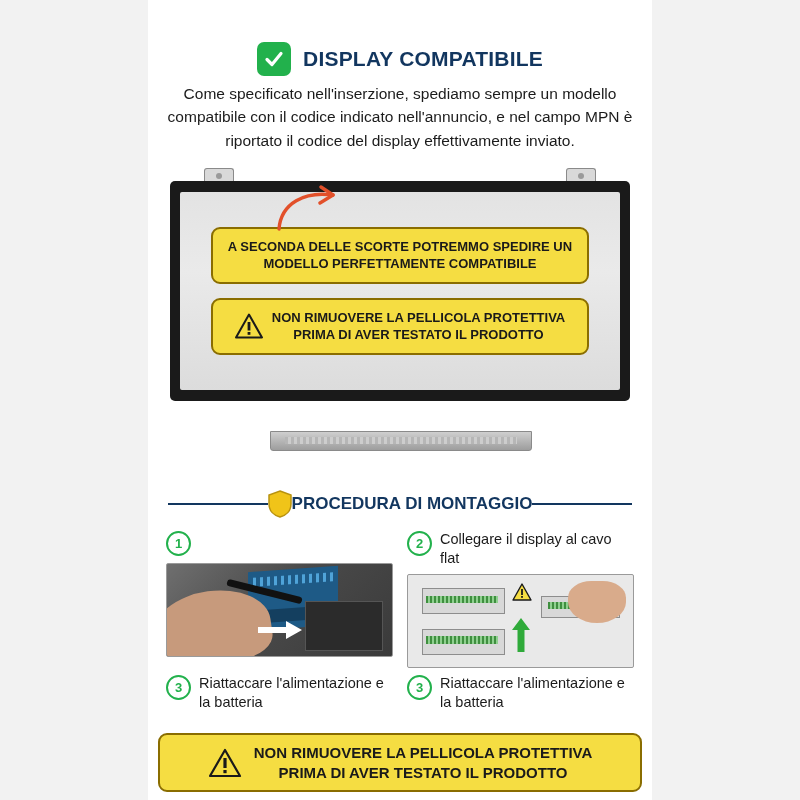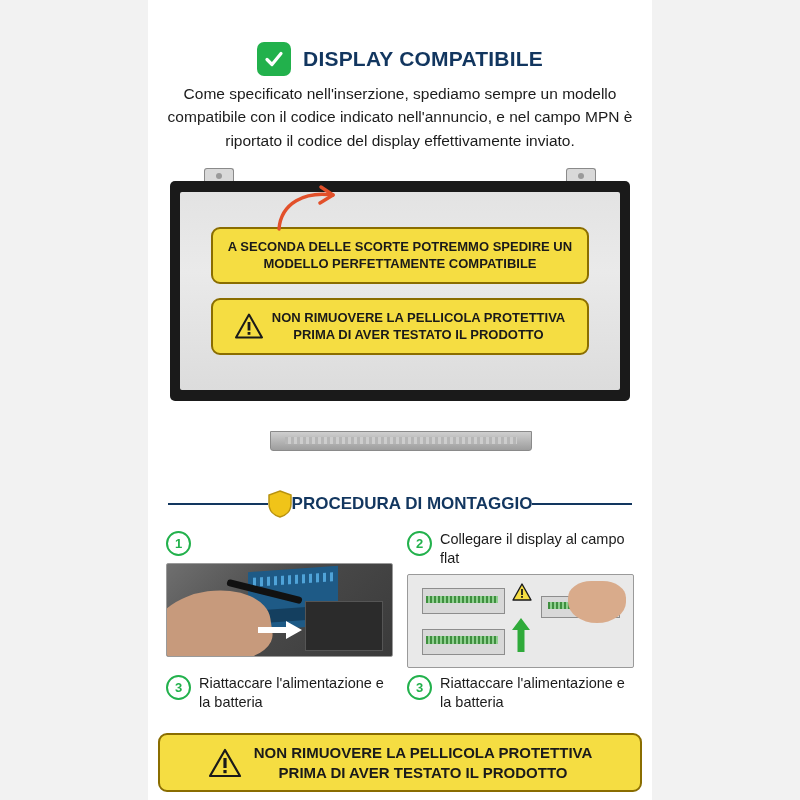--- a/index.html
+++ b/index.html
@@ -433,21 +433,21 @@
           <div class="tool"></div>
           <svg class="white-arrow" width="44" height="18" viewBox="0 0 44 18" aria-hidden="true">
             <path d="M0 6 H28 V0 L44 9 L28 18 V12 H0 Z" fill="#ffffff"></path>
           </svg>
         </div>
       </div>
 
       <div>
         <div class="step">
           <div class="step-num">2</div>
-          <div class="step-text">Collegare il display al campo flat</div>
+          <div class="step-text">Collegare il display al cavo flat</div>
         </div>
         <div class="photo photo-b">
           <div class="connector" style="left:6%;top:14%;width:36%;height:26%;"></div>
           <div class="conn-strip" style="left:8%;top:22%;width:32%;height:8%;"></div>
           <div class="connector" style="left:6%;top:58%;width:36%;height:26%;"></div>
           <div class="conn-strip" style="left:8%;top:66%;width:32%;height:8%;"></div>
           <div class="connector" style="right:6%;top:22%;width:34%;height:22%;"></div>
           <div class="conn-strip" style="right:8%;top:29%;width:30%;height:7%;"></div>
           <div class="finger"></div>
           <svg class="warn-small" width="20" height="18" viewBox="0 0 20 18" aria-hidden="true">

